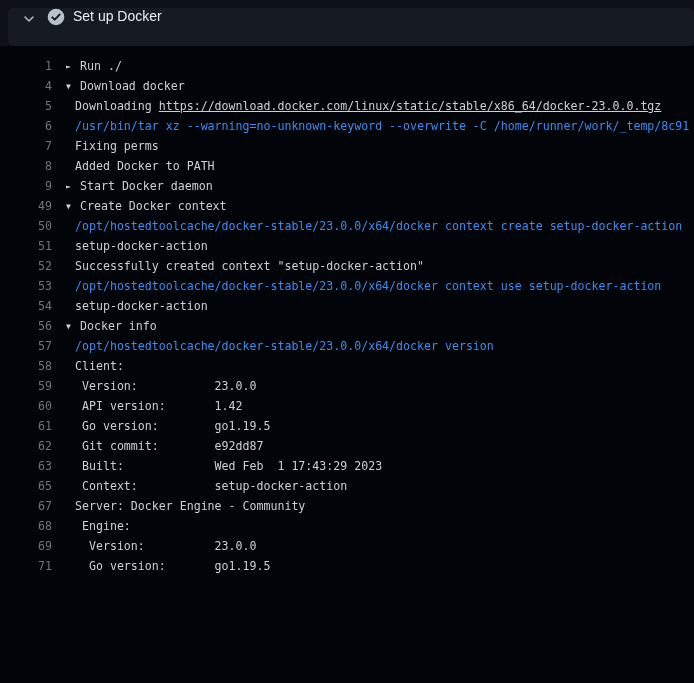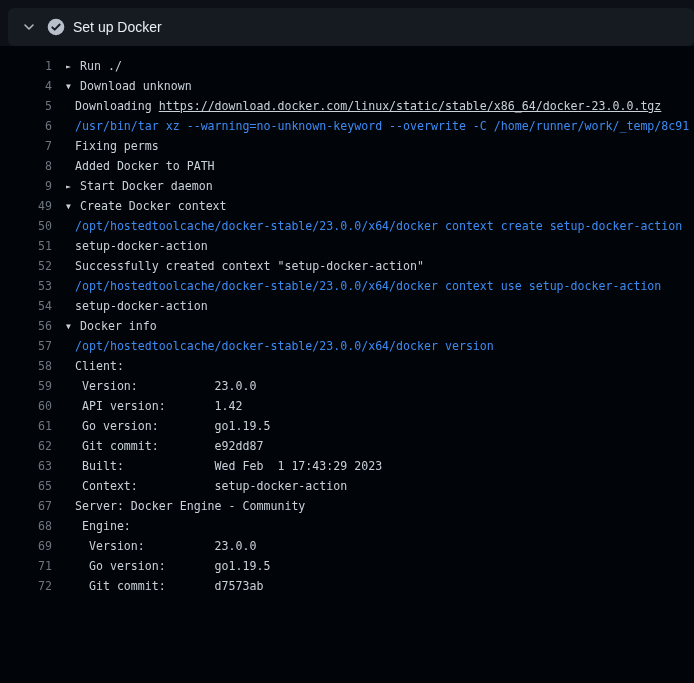--- a/index.html
+++ b/index.html
@@ -21,21 +21,21 @@
     background: var(--page-bg);
     font-family: "Liberation Sans", sans-serif;
   }
   .step-header {
     margin: 8px 0 0 8px;
     height: 38px;
     width: 686px;
     background: var(--header-bg);
     border-radius: 6px;
     display: flex;
-    align-items: center;
+    align-items: flex-start;
     padding: 0 10px;
     cursor: pointer;
   }
   .collapse-btn {
     width: 22px; height: 22px;
     display: flex; align-items: center; justify-content: center;
     background: transparent; border: none; cursor: pointer;
     flex: none;
   }
   .status-icon {
@@ -108,21 +108,21 @@
       <circle cx="9" cy="9" r="8.3" fill="var(--status-fill)"></circle>
       <path d="M5.3 9.3 L7.7 11.7 L12.7 6.5" fill="none" stroke="var(--status-check)" stroke-width="1.9" stroke-linecap="round" stroke-linejoin="round"></path>
     </svg>
   </span>
   <span class="step-title">Set up Docker</span>
 </div>
 
 <div class="log">
   <div id="log-lines">
       <div class="log-line"><span class="ln">1</span><span class="lc"><span class="marker">►</span><span>Run ./</span></span></div>
-      <div class="log-line"><span class="ln">4</span><span class="lc"><span class="marker">▼</span><span>Download unknown</span></span></div>
+      <div class="log-line"><span class="ln">4</span><span class="lc"><span class="marker">▼</span><span>Download docker</span></span></div>
       <div class="log-line"><span class="ln">5</span><span class="lc plain"><span>Downloading </span><span class="lnk">https://download.docker.com/linux/static/stable/x86_64/docker-23.0.0.tgz</span></span></div>
       <div class="log-line"><span class="ln">6</span><span class="lc plain"><span class="cmd">/usr/bin/tar xz --warning=no-unknown-keyword --overwrite -C /home/runner/work/_temp/8c91</span></span></div>
       <div class="log-line"><span class="ln">7</span><span class="lc plain"><span>Fixing perms</span></span></div>
       <div class="log-line"><span class="ln">8</span><span class="lc plain"><span>Added Docker to PATH</span></span></div>
       <div class="log-line"><span class="ln">9</span><span class="lc"><span class="marker">►</span><span>Start Docker daemon</span></span></div>
       <div class="log-line"><span class="ln">49</span><span class="lc"><span class="marker">▼</span><span>Create Docker context</span></span></div>
       <div class="log-line"><span class="ln">50</span><span class="lc plain"><span class="cmd">/opt/hostedtoolcache/docker-stable/23.0.0/x64/docker context create setup-docker-action</span></span></div>
       <div class="log-line"><span class="ln">51</span><span class="lc plain"><span>setup-docker-action</span></span></div>
       <div class="log-line"><span class="ln">52</span><span class="lc plain"><span>Successfully created context "setup-docker-action"</span></span></div>
       <div class="log-line"><span class="ln">53</span><span class="lc plain"><span class="cmd">/opt/hostedtoolcache/docker-stable/23.0.0/x64/docker context use setup-docker-action</span></span></div>
@@ -133,15 +133,14 @@
       <div class="log-line"><span class="ln">59</span><span class="lc plain"><span> Version:           23.0.0</span></span></div>
       <div class="log-line"><span class="ln">60</span><span class="lc plain"><span> API version:       1.42</span></span></div>
       <div class="log-line"><span class="ln">61</span><span class="lc plain"><span> Go version:        go1.19.5</span></span></div>
       <div class="log-line"><span class="ln">62</span><span class="lc plain"><span> Git commit:        e92dd87</span></span></div>
       <div class="log-line"><span class="ln">63</span><span class="lc plain"><span> Built:             Wed Feb  1 17:43:29 2023</span></span></div>
       <div class="log-line"><span class="ln">65</span><span class="lc plain"><span> Context:           setup-docker-action</span></span></div>
       <div class="log-line"><span class="ln">67</span><span class="lc plain"><span>Server: Docker Engine - Community</span></span></div>
       <div class="log-line"><span class="ln">68</span><span class="lc plain"><span> Engine:</span></span></div>
       <div class="log-line"><span class="ln">69</span><span class="lc plain"><span>  Version:          23.0.0</span></span></div>
       <div class="log-line"><span class="ln">71</span><span class="lc plain"><span>  Go version:       go1.19.5</span></span></div>
-      <div class="log-line"><span class="ln">72</span><span class="lc plain"><span>  Git commit:       d7573ab</span></span></div>
     </div>
 </div>
 
 </body></html>

